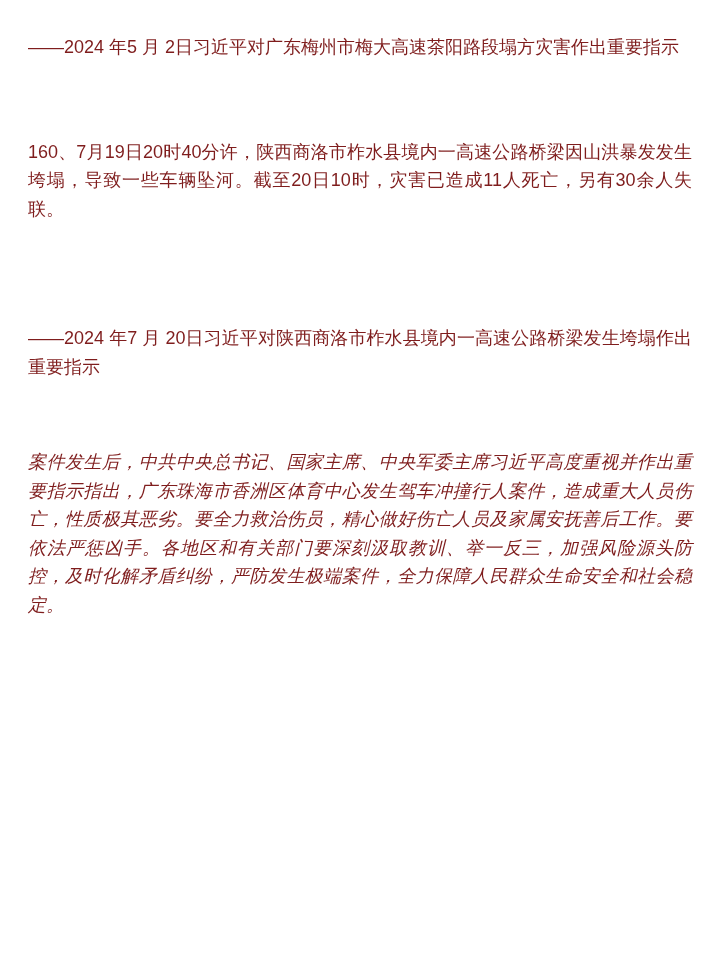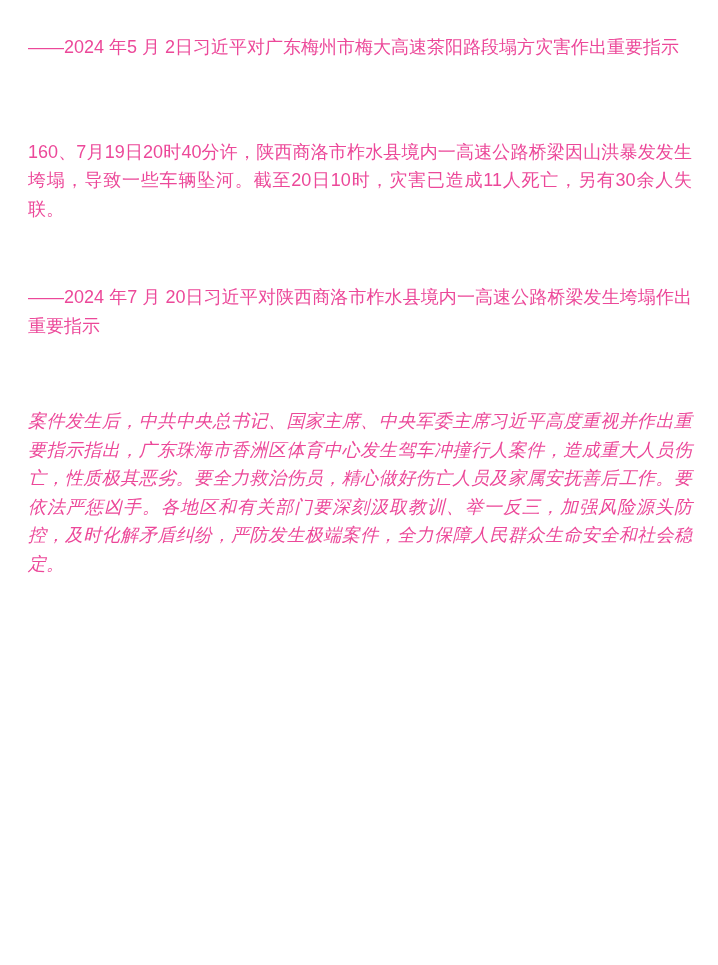--- a/index.html
+++ b/index.html
@@ -14,31 +14,31 @@
   }
   .article-page {
     box-sizing: border-box;
     width: 718px;
     height: 965px;
     padding: 33px 26px 0 28px;
     background: #ffffff;
     font-family: "Liberation Sans", "DejaVu Sans", sans-serif;
     font-size: 18px;
     line-height: 28.5px;
-    color: #ec4899;
+    color: #7f1d1d;
     text-align: justify;
     word-break: break-all;
   }
   .article-page p {
     margin: 0;
     padding: 0;
   }
   
   .article-page p:nth-of-type(1) { margin-bottom: 76px; }
-  .article-page p:nth-of-type(2) { margin-bottom: 60px; }
+  .article-page p:nth-of-type(2) { margin-bottom: 101px; }
   .article-page p:nth-of-type(3) { margin-bottom: 67px; }
   .article-page p:nth-of-type(4) { margin-bottom: 23px; font-style: italic; }
   .article-page p:nth-of-type(5) { margin-bottom: 74px; }
   .article-page p:nth-of-type(6) { margin-bottom: 66px; }
   .article-page p:nth-of-type(7) { margin-bottom: 0; }
 </style>
 </head>
 <body>
 
 <div class="article-page">

